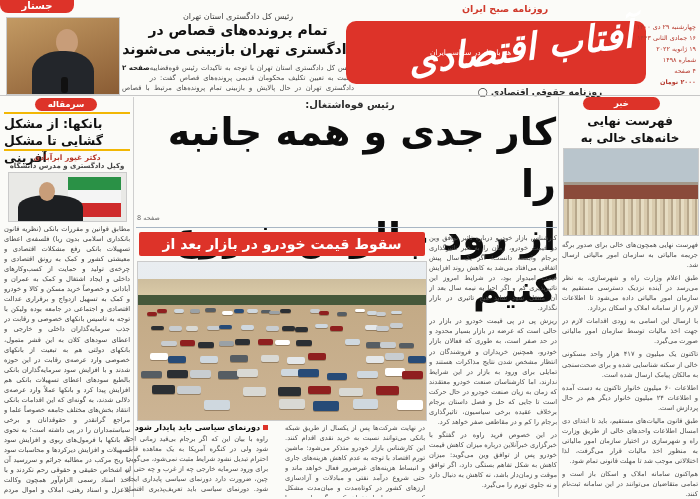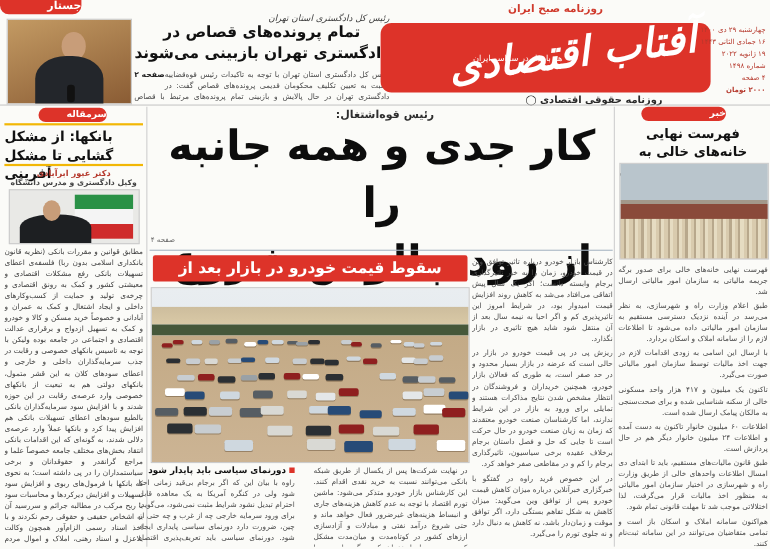--- a/index.html
+++ b/index.html
@@ -2,39 +2,39 @@
 <html lang="fa" dir="rtl"><head>
 <meta charset="utf-8">
 <style>
   html,body{margin:0;padding:0;background:#fff;}
   #page{position:relative;width:700px;height:499px;background:#fbfbf8;overflow:hidden;
         font-family:"DejaVu Sans",sans-serif;direction:rtl;}
   .abs{position:absolute;}
   .rule{background:#c7c7c7;}
   .vrule{width:1px;background:#cfcfcf;}
   .red{background:#dd3329;}
-  .tab{color:#fff;text-align:right;border-radius:8px;font-weight:bold;}
+  .tab{color:#fff;text-align:center;border-radius:8px;font-weight:bold;}
   .photo{border:1px solid #cbcbcb;overflow:hidden;}
   .body-txt{color:#4a4a4a;text-align:justify;line-height:1.5;overflow:hidden;}
   .body-txt p{margin:0 0 3px 0;}
   .pref{font-weight:bold;color:#222;float:left;}
   
   #masthead-banner{background:#dd3329;border-radius:10px;}
   #masthead-title{color:#fff;font-weight:bold;font-style:italic;font-size:37px;
       transform:rotate(-7deg);transform-origin:right top;white-space:nowrap;}
   #masthead-slogan{color:#fff;font-size:7.5px;}
   #masthead-pretitle{color:#d03a2c;font-size:9.5px;font-weight:bold;text-align:center;}
   #masthead-subtitle{color:#2a2a2a;font-size:9px;font-weight:bold;text-align:center;}
   #date-col div{font-size:6.4px;color:#b5382c;text-align:right;line-height:11px;white-space:nowrap;}
   
-  #top-story-kicker{font-size:8px;color:#3c3c3c;text-align:right;font-style:italic;}
+  #top-story-kicker{font-size:8px;color:#3c3c3c;text-align:center;}
   #top-story-headline{font-size:14px;font-weight:bold;color:#111;text-align:center;line-height:1.35;}
   
   #lead-kicker{font-size:10px;color:#2e2e2e;font-weight:bold;text-align:center;}
-  #lead-headline{font-size:38px;font-weight:900;color:#0d0d0d;text-align:center;line-height:1.38;}
+  #lead-headline{font-size:38px;font-weight:900;color:#0d0d0d;text-align:right;line-height:1.38;}
   #lead-banner{color:#fff;font-size:14px;font-weight:bold;text-align:center;line-height:24px;
       border-radius:2px;}
   .col-68{font-size:6.7px;}
   #below-left-header{font-size:8px;font-weight:bold;color:#111;margin:0 0 2px 0;}
   .bullet{display:inline-block;width:5px;height:5px;background:#dd3329;margin-left:3px;}
   
   #edit-headline{font-size:12.5px;font-weight:bold;color:#111;text-align:left;line-height:1.35;}
   .yellow-line{background:#f2b705;height:2px;}
   #edit-byline-name{font-size:7.5px;color:#b5382c;font-weight:bold;text-align:center;}
   #edit-byline-title{font-size:7px;color:#444;font-weight:bold;text-align:center;}
@@ -117,21 +117,21 @@
     <div class="suit"></div>
     <div class="head"></div>
   </div>
   <div class="abs body-txt" style="left:4px;top:224px;width:126px;height:272px;font-size:6.7px;color:#3d3d3d;">مطابق قوانین و مقررات بانکی (نظریه قانون بانکداری اسلامی بدون ربا) فلسفه‌ی اعطای تسهیلات بانکی رفع مشکلات اقتصادی و معیشتی کشور و کمک به رونق اقتصادی و چرخه‌ی تولید و حمایت از کسب‌وکارهای داخلی و ایجاد اشتغال و کمک به عمران و آبادانی و خصوصاً خرید مسکن و کالا و خودرو و کمک به تسهیل ازدواج و برقراری عدالت اقتصادی و اجتماعی در جامعه بوده ولیکن با توجه به تاسیس بانکهای خصوصی و رقابت در جذب سرمایه‌گذاران داخلی و خارجی و اعطای سودهای کلان به این قشر متمول، بانکهای دولتی هم به تبعیت از بانکهای خصوصی وارد عرصه‌ی رقابت در این حوزه شدند و با افزایش سود سرمایه‌گذاران بانکی بالطبع سودهای اعطای تسهیلات بانکی هم افزایش پیدا کرد و بانکها عملاً وارد عرصه‌ی دلالی شدند، به گونه‌ای که این اقدامات بانکی انتقاد بخش‌های مختلف جامعه خصوصاً علما و مراجع گرانقدر و حقوقدانان و برخی سیاستمداران را در پی داشته است؛ به نحوی که بانکها با فرمول‌های ربوی و افزایش سود تسهیلات و افزایش دیرکردها و محاسبات سود با ربح مرکب در مطالبه جرائم و سررسید آن به اشخاص حقیقی و حقوقی رحم نکردند و با اخذ اسناد رسمی الزام‌آور همچون وکالت بلاعزل و اسناد رهنی، املاک و اموال مردم مظلوم را با توسل به اجراییه صادره از اداره ثبت به نام خود انتقال دادند و با وجود انتقاد برخی حقوقدانان، هیئات شریف و وکلای فرهیخته، سرانجام رای وحدت رویه‌ی شماره ۷۹۴ در سال ۱۳۹۹ توسط هیئت عمومی دیوان عالی کشور صادر شد...</div>
 
   <div class="abs" id="lead-kicker" style="left:250px;top:99px;width:200px;">رئیس قوه‌اشتغال:</div>
   <div class="abs" id="lead-headline" style="left:138px;top:106px;width:418px;">
     <div>کار جدی و همه جانبه را</div>
     <div>از رود چالوس شروع کنیم</div>
   </div>
-  <div class="abs" style="left:137px;top:214px;font-size:6.5px;color:#666;">صفحه ۴</div>
+  <div class="abs" style="left:137px;top:214px;font-size:6.5px;color:#666;">صفحه 8</div>
   <div class="abs" style="left:136px;top:227px;width:421px;height:1px;background:#a8b6c4;"></div>
 
   <div class="abs red" id="lead-banner" style="left:139px;top:232px;width:286px;height:24px;">
     <span style="display:block;font-size:14px;font-weight:bold;color:#fff;text-align:center;line-height:24px;">سقوط قیمت خودرو در بازار بعد از توافقات وین</span>
   </div>
 
   <div class="abs body-txt col-68" style="left:429px;top:233px;width:128px;height:264px;">
     <p>کارشناس بازار خودرو درباره تاثیر توافق وین در قیمت خودرو، زمان را به خبر تاثیرگذاری برجام وابسته دانست؛ اگر یک سال پیش اتفاقی می‌افتاد می‌شد به کاهش روند افزایش قیمت امیدوار بود، در شرایط امروز این تاثیرپذیری کم و اگر احیا به نیمه سال بعد از آن منتقل شود شاید هیچ تاثیری در بازار نگذارد.</p>
     <p>ریزش پی در پی قیمت خودرو در بازار در حالی است که عرضه در بازار بسیار محدود و در حد صفر است، به طوری که فعالان بازار خودرو، همچنین خریداران و فروشندگان در انتظار مشخص شدن نتایج مذاکرات هستند و تمایلی برای ورود به بازار در این شرایط ندارند، اما کارشناسان صنعت خودرو معتقدند که زمان به زیان صنعت خودرو در حال حرکت است تا جایی که حل و فصل داستان برجام برخلاف عقیده برخی سیاسیون، تاثیرگذاری برجام را کم و در مقاطعی صفر خواهد کرد.</p>
     <p>در این خصوص فرید راوه در گفتگو با خبرگزاری خبرآنلاین درباره میزان کاهش قیمت خودرو پس از توافق وین می‌گوید: میزان کاهش به شکل تفاهم بستگی دارد، اگر توافق موقت و زمان‌دار باشد، نه کاهش به دنبال دارد و نه جلوی تورم را می‌گیرد.</p>
@@ -231,21 +231,21 @@
   </div>
 
   <div class="abs red tab" style="left:583px;top:97px;width:77px;height:13px;font-size:8.5px;line-height:13px;">
     <span>خبر</span>
   </div>
   <div class="abs" id="news-headline" style="left:562px;top:113px;width:136px;">فهرست نهایی خانه‌های خالی به سازمان مالیاتی ارسال شد</div>
   <div class="abs photo" id="cityscape" style="left:563px;top:148px;width:134px;height:86px;">
     <div class="bld"></div>
   </div>
   <div class="abs body-txt" style="left:562px;top:240px;width:136px;height:257px;font-size:6.7px;">
-    <p>فهرست نهایی خانه‌های خالی برای صدور برگه جریمه مالیاتی به سازمان امور مالیاتی ارسال شد.</p>
+    <p>فهرست نهایی همچون‌های خالی برای صدور برگه جریمه مالیاتی به سازمان امور مالیاتی ارسال شد.</p>
     <p>طبق اعلام وزارت راه و شهرسازی، به نظر می‌رسد در آینده نزدیک دسترسی مستقیم به سازمان امور مالیاتی داده می‌شود تا اطلاعات لازم را از سامانه املاک و اسکان بردارد.</p>
     <p>با ارسال این اسامی به زودی اقدامات لازم در جهت اخذ مالیات توسط سازمان امور مالیاتی صورت می‌گیرد.</p>
     <p>تاکنون یک میلیون و ۴۱۷ هزار واحد مسکونی خالی از سکنه شناسایی شده و برای صحت‌سنجی به مالکان پیامک ارسال شده است.</p>
     <p>اطلاعات ۶۰ میلیون خانوار تاکنون به دست آمده و اطلاعات ۲۴ میلیون خانوار دیگر هم در حال پردازش است.</p>
     <p>طبق قانون مالیات‌های مستقیم، باید تا ابتدای دی امسال اطلاعات واحدهای خالی از طریق وزارت راه و شهرسازی در اختیار سازمان امور مالیاتی به منظور اخذ مالیات قرار می‌گرفت، لذا اختلالاتی موجب شد تا مهلت قانونی تمام شود.</p>
     <p>هم‌اکنون سامانه املاک و اسکان باز است و تمامی متقاضیان می‌توانند در این سامانه ثبت‌نام کنند.</p>
 
   </div>
 
 </div>

